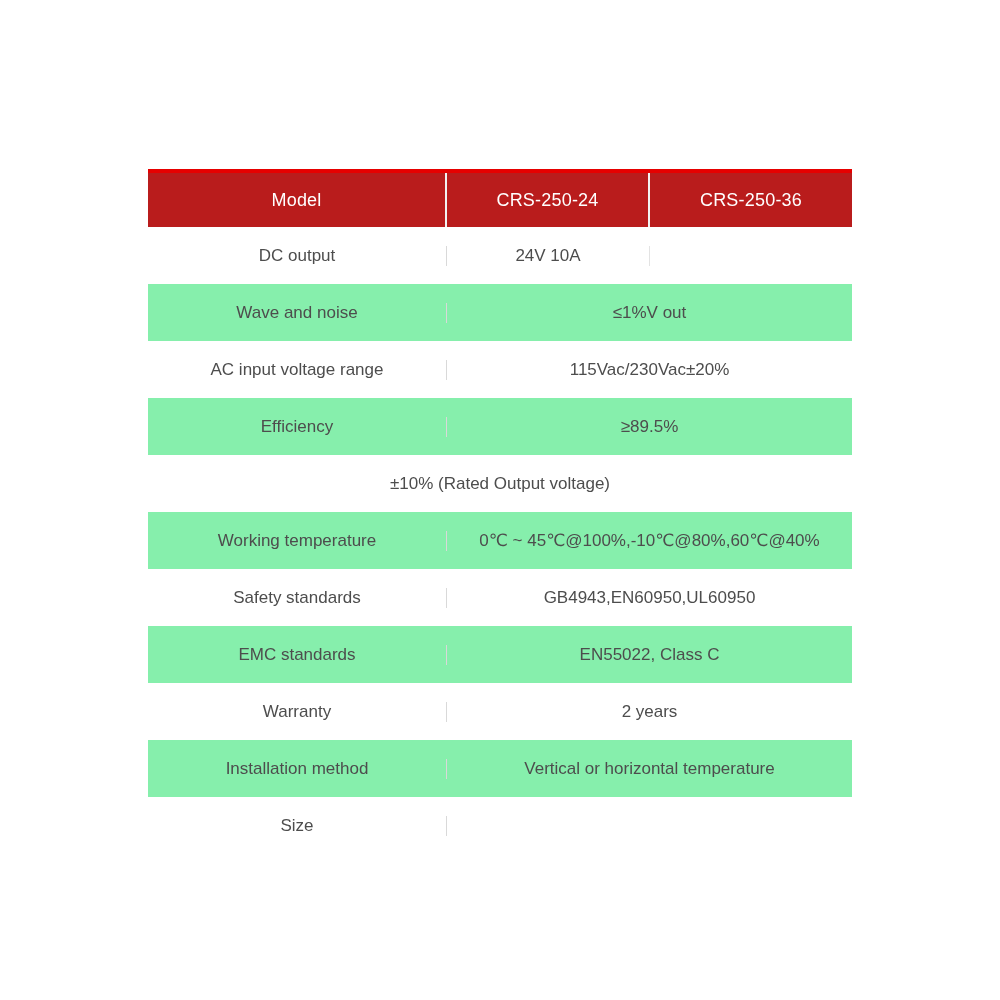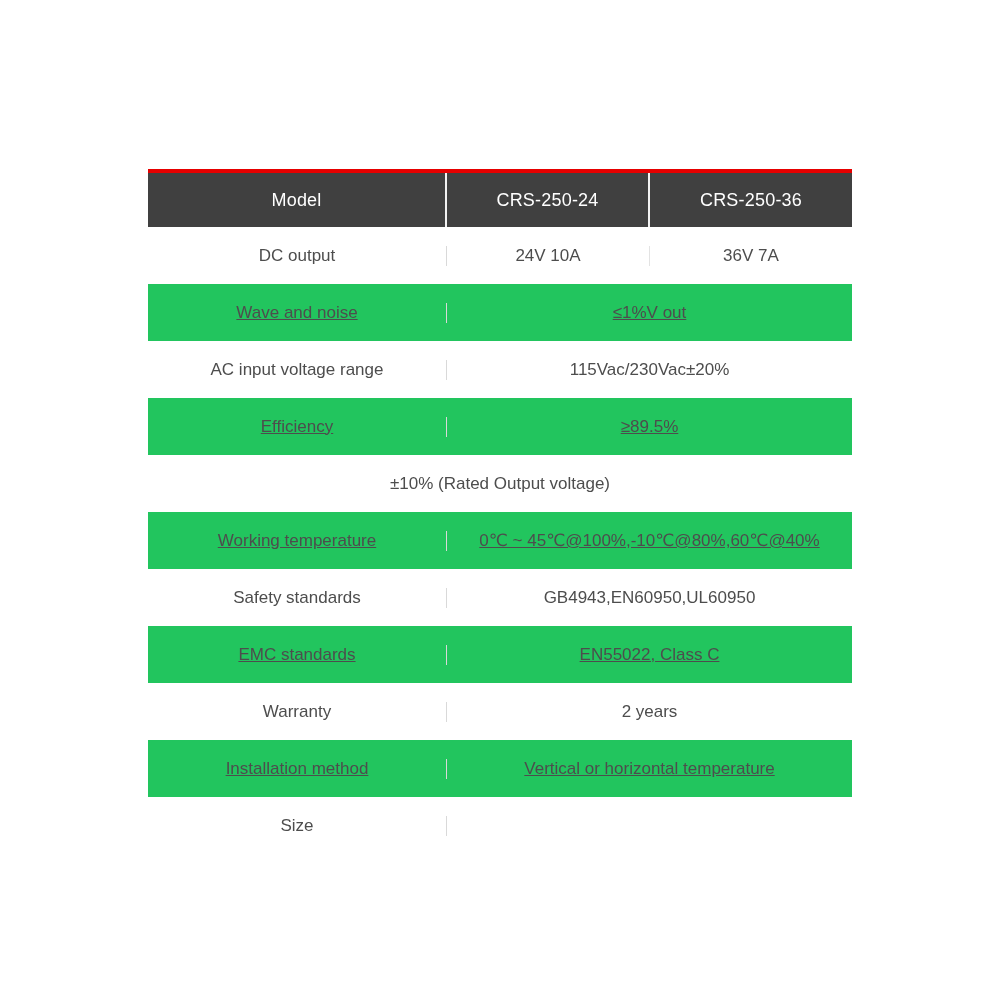--- a/index.html
+++ b/index.html
@@ -17,42 +17,42 @@
     width: 704px;
   }
   .accent-bar {
     width: 100%;
     height: 4px;
     background: #e60000;
   }
   .thead {
     display: flex;
     height: 54px;
-    background: #404040;
+    background: #b91c1c;
     color: #ffffff;
     font-size: 18px;
   }
   .thead .hcell {
     display: flex;
     align-items: center;
     justify-content: center;
     letter-spacing: 0.2px;
   }
   .hcell.c1 { width: 299px; border-right: 2px solid #f2f2f2; }
   .hcell.c2 { width: 203px; border-right: 2px solid #f2f2f2; }
   .hcell.c3 { flex: 1; }
   .trow {
     display: flex;
     height: 57px;
     background: #ffffff;
     color: #4d4d4d;
     font-size: 17px;
     align-items: center;
   }
-  .trow.alt { background: #22c55e; text-decoration: underline; }
+  .trow.alt { background: #86efac; }
   .tcell {
     display: flex;
     align-items: center;
     justify-content: center;
     text-align: center;
   }
   .tcell.label { width: 299px; border-right: 1px solid #d9d9d9; }
   .tcell.value { flex: 1; }
   .tcell.half  { width: 203px; border-right: 1px solid #e3e3e3; }
   .tcell.half2 { flex: 1; }
@@ -65,21 +65,20 @@
 
   <div class="thead">
     <div class="hcell c1">Model</div>
     <div class="hcell c2">CRS-250-24</div>
     <div class="hcell c3">CRS-250-36</div>
   </div>
 
   <div class="trow">
     <div class="tcell label">DC output</div>
     <div class="tcell half">24V 10A</div>
-    <div class="tcell half2">36V 7A</div>
   </div>
 
   <div class="trow alt">
     <div class="tcell label">Wave and noise</div>
     <div class="tcell value">≤1%V out</div>
   </div>
 
   <div class="trow">
     <div class="tcell label">AC input voltage range</div>
     <div class="tcell value">115Vac/230Vac±20%</div>

